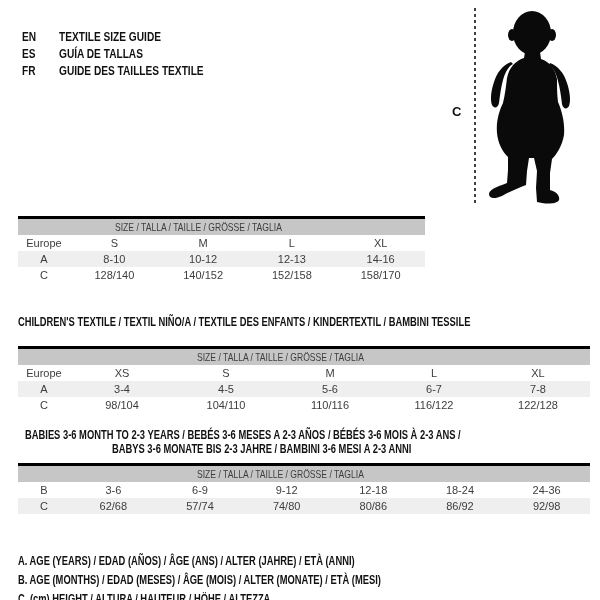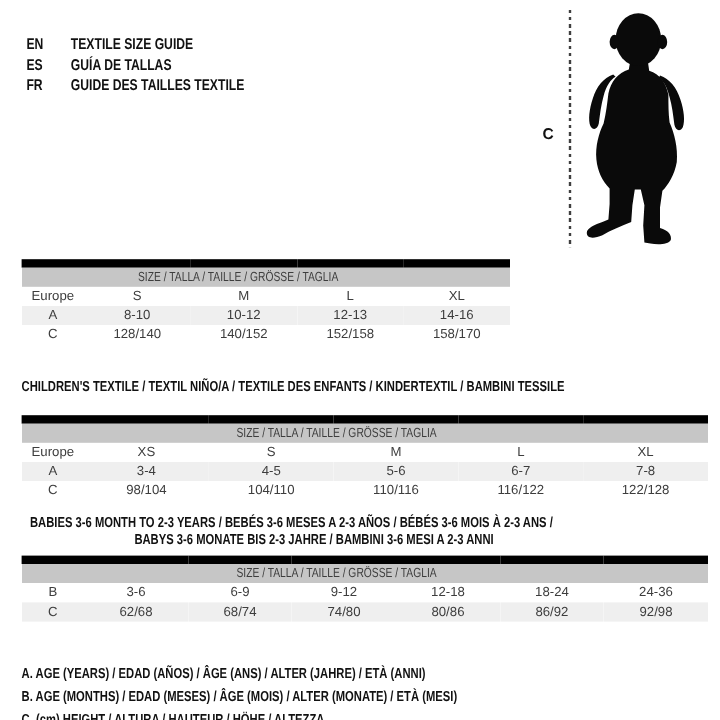--- a/index.html
+++ b/index.html
@@ -32,21 +32,21 @@
   .t-title{font-size:12px;font-weight:700;line-height:14px;color:var(--title_text,#111);}
   .t-block1 .t-title{margin-bottom:10px;}
   .t-block2 .t-title{margin-bottom:17px;}
   .t-block3 .t-title{margin-bottom:7px;text-align:center;}
 
   table.size-table{border-collapse:collapse;table-layout:fixed;width:100%;}
   table.size-table td{padding:0;font-size:11px;color:var(--table_text,#3d3d3d);
     text-align:center;height:16px;line-height:16px;overflow:hidden;}
   td.bar{
     background:var(--header_bar,#c6c6c6);height:15px;line-height:15px;
-    text-align:left;padding-left:6px;font-size:12px;color:#333;border-top:7px solid #000000;
+    text-align:left;padding-left:6px;font-size:12px;color:#333;border-top:3px solid #000000;
   }
   td.lbl{text-align:left;padding-left:6px;}
   tr.shaded td{background:var(--shaded_row,#efefef);}
   col.label-col{width:52px;}
 
   
   .legend{position:absolute;top:552px;left:18px;font-size:12px;font-weight:700;line-height:19px;}
   .legend div{height:19px;}
 </style>
 </head>
@@ -191,21 +191,21 @@
           <td>3-6</td>
           <td>6-9</td>
           <td>9-12</td>
           <td>12-18</td>
           <td>18-24</td>
           <td>24-36</td>
         </tr>
         <tr class="shaded">
           <td class="lbl">C</td>
           <td>62/68</td>
-          <td>68/74</td>
+          <td>57/74</td>
           <td>74/80</td>
           <td>80/86</td>
           <td>86/92</td>
           <td>92/98</td>
         </tr>
       </tbody>
     </table>
   </section>
 
   <div class="legend">

